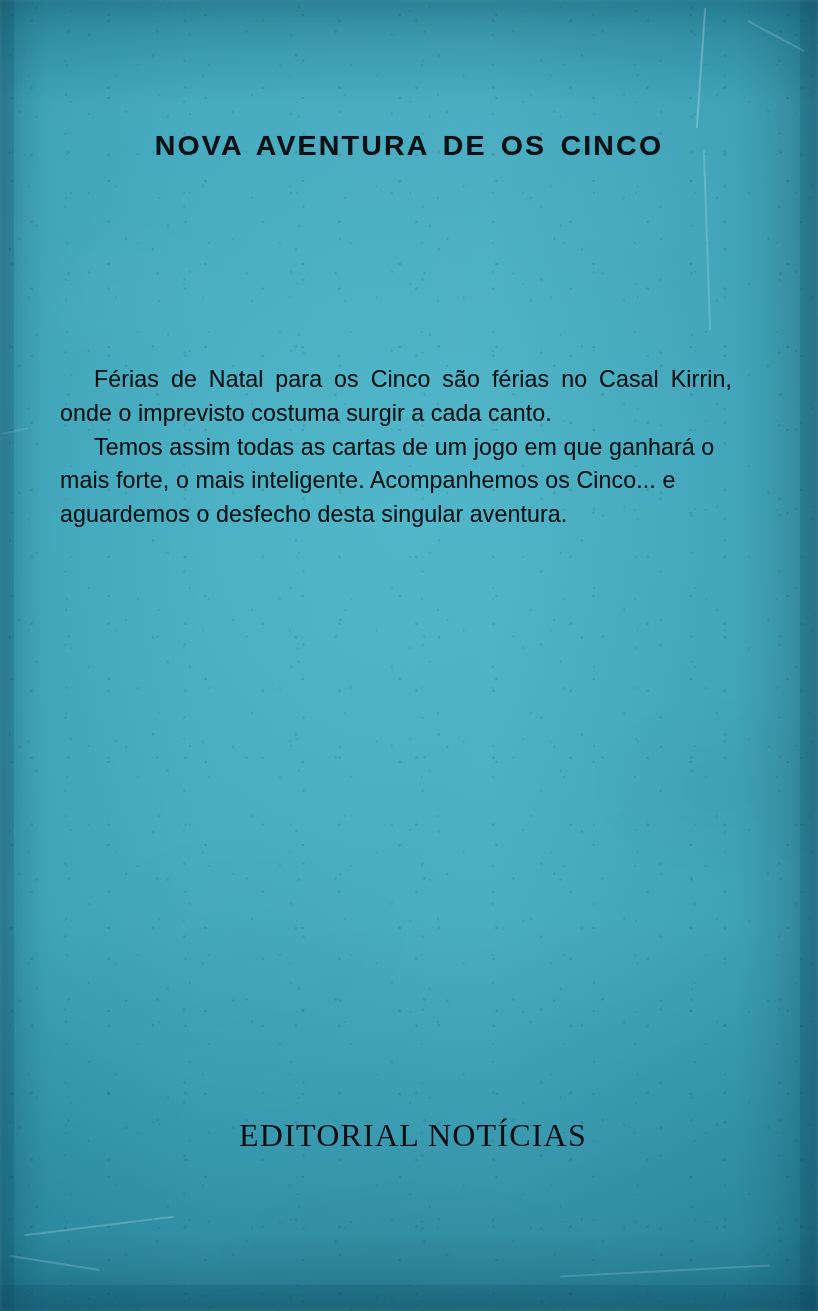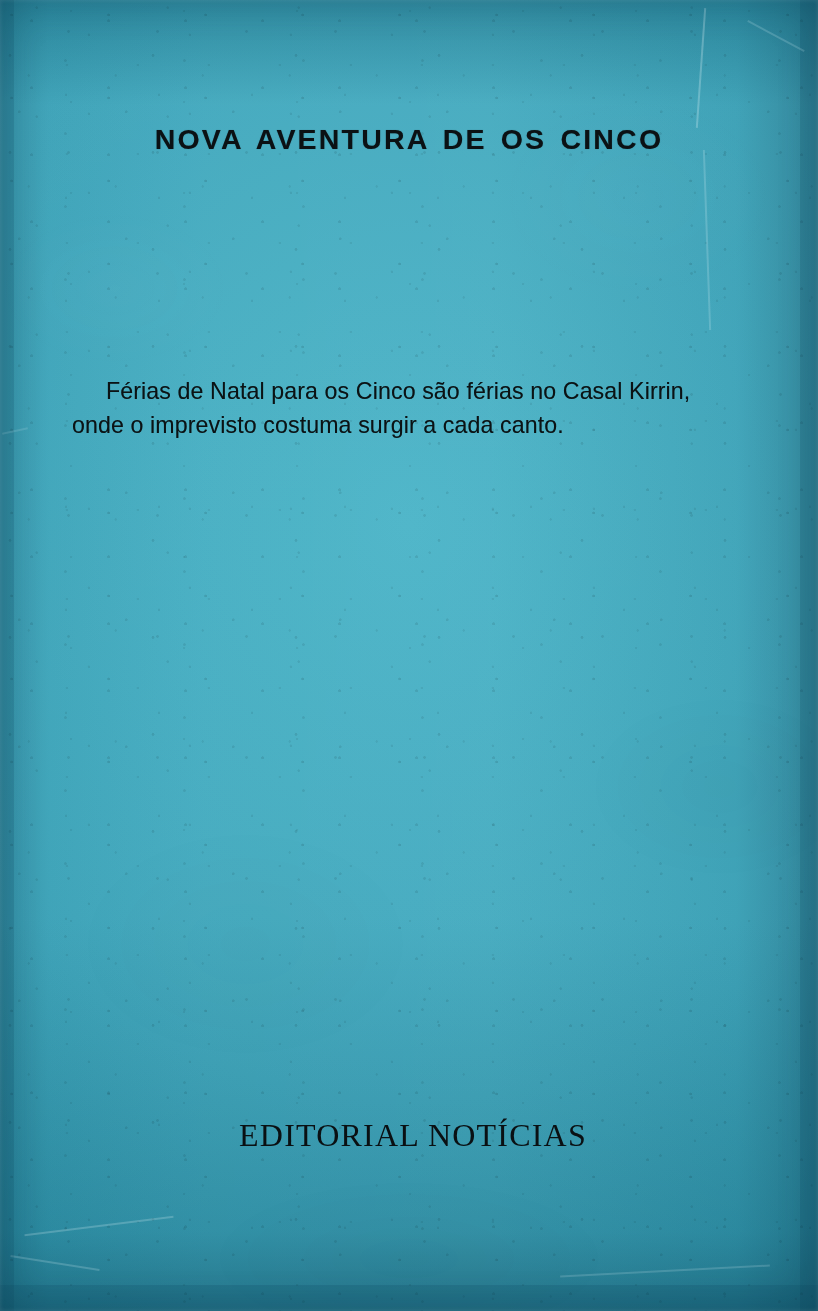--- a/index.html
+++ b/index.html
@@ -87,21 +87,21 @@
   }
 
   .content {
     position: absolute;
     inset: 0;
     color: #0d1416;
   }
 
   .title {
     position: absolute;
-    top: 123px;
+    top: 129px;
     left: 0;
     right: 0;
     text-align: center;
     font-size: 28.5px;
     font-weight: bold;
     letter-spacing: 2.2px;
     word-spacing: 4px;
     color: #0b1114;
     text-shadow: 0 0 1px rgba(0,0,0,.35);
   }
@@ -112,21 +112,21 @@
     left: 60px;
     width: 672px;
     font-size: 23.2px;
     line-height: 33.8px;
     text-align: justify;
     color: #0b1214;
     letter-spacing: .1px;
     text-shadow: 0 0 .6px rgba(0,0,0,.3);
   }
   .blurb p {
-    margin: 12px;
+    margin: 0;
     text-indent: 34px;
   }
   .blurb p:last-child { text-align: left; }
 
   .publisher {
     position: absolute;
     top: 1117px;
     left: 8px;
     right: 0;
     text-align: center;
@@ -164,19 +164,20 @@
   <div class="scuff-dark" style="top:0; left:800px; width:18px; height:1311px; opacity:.55;"></div>
   <div class="scuff-dark" style="top:1285px; left:0; width:818px; height:26px; opacity:.5;"></div>
   <div class="crease" style="top:35px; left:744px; width:64px; height:2px; transform: rotate(28deg); opacity:.5;"></div>
   <div class="crease" style="top:430px; left:2px; width:26px; height:2px; transform: rotate(-12deg); opacity:.4;"></div>
 
   <div class="content">
     <div class="title">NOVA AVENTURA DE OS CINCO</div>
 
     <div class="blurb">
       <p>Férias de Natal para os Cinco são férias no Casal Kirrin, onde o imprevisto costuma surgir a cada canto.</p>
+      <p>Temos assim todas as cartas de um jogo em que ganhará o mais forte, o mais inteligente. Acompanhemos os Cinco... e aguardemos o desfecho desta singular aventura.</p>
     </div>
 
     <div class="publisher">EDITORIAL NOTÍCIAS</div>
   </div>
 
   <div class="edge-wear"></div>
 </div>
 
 </body></html>

